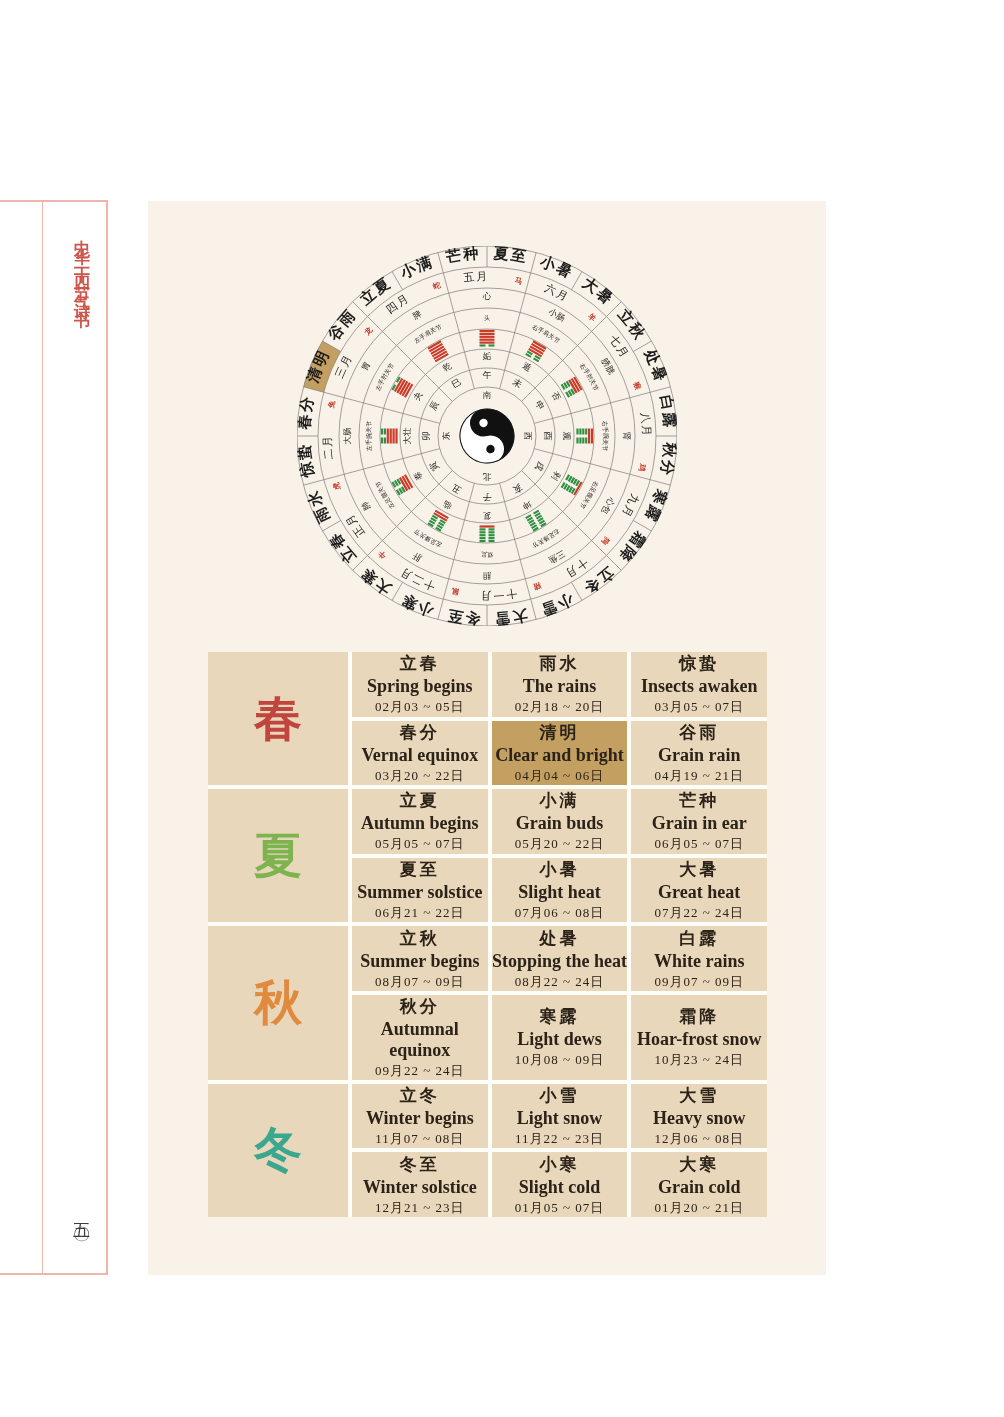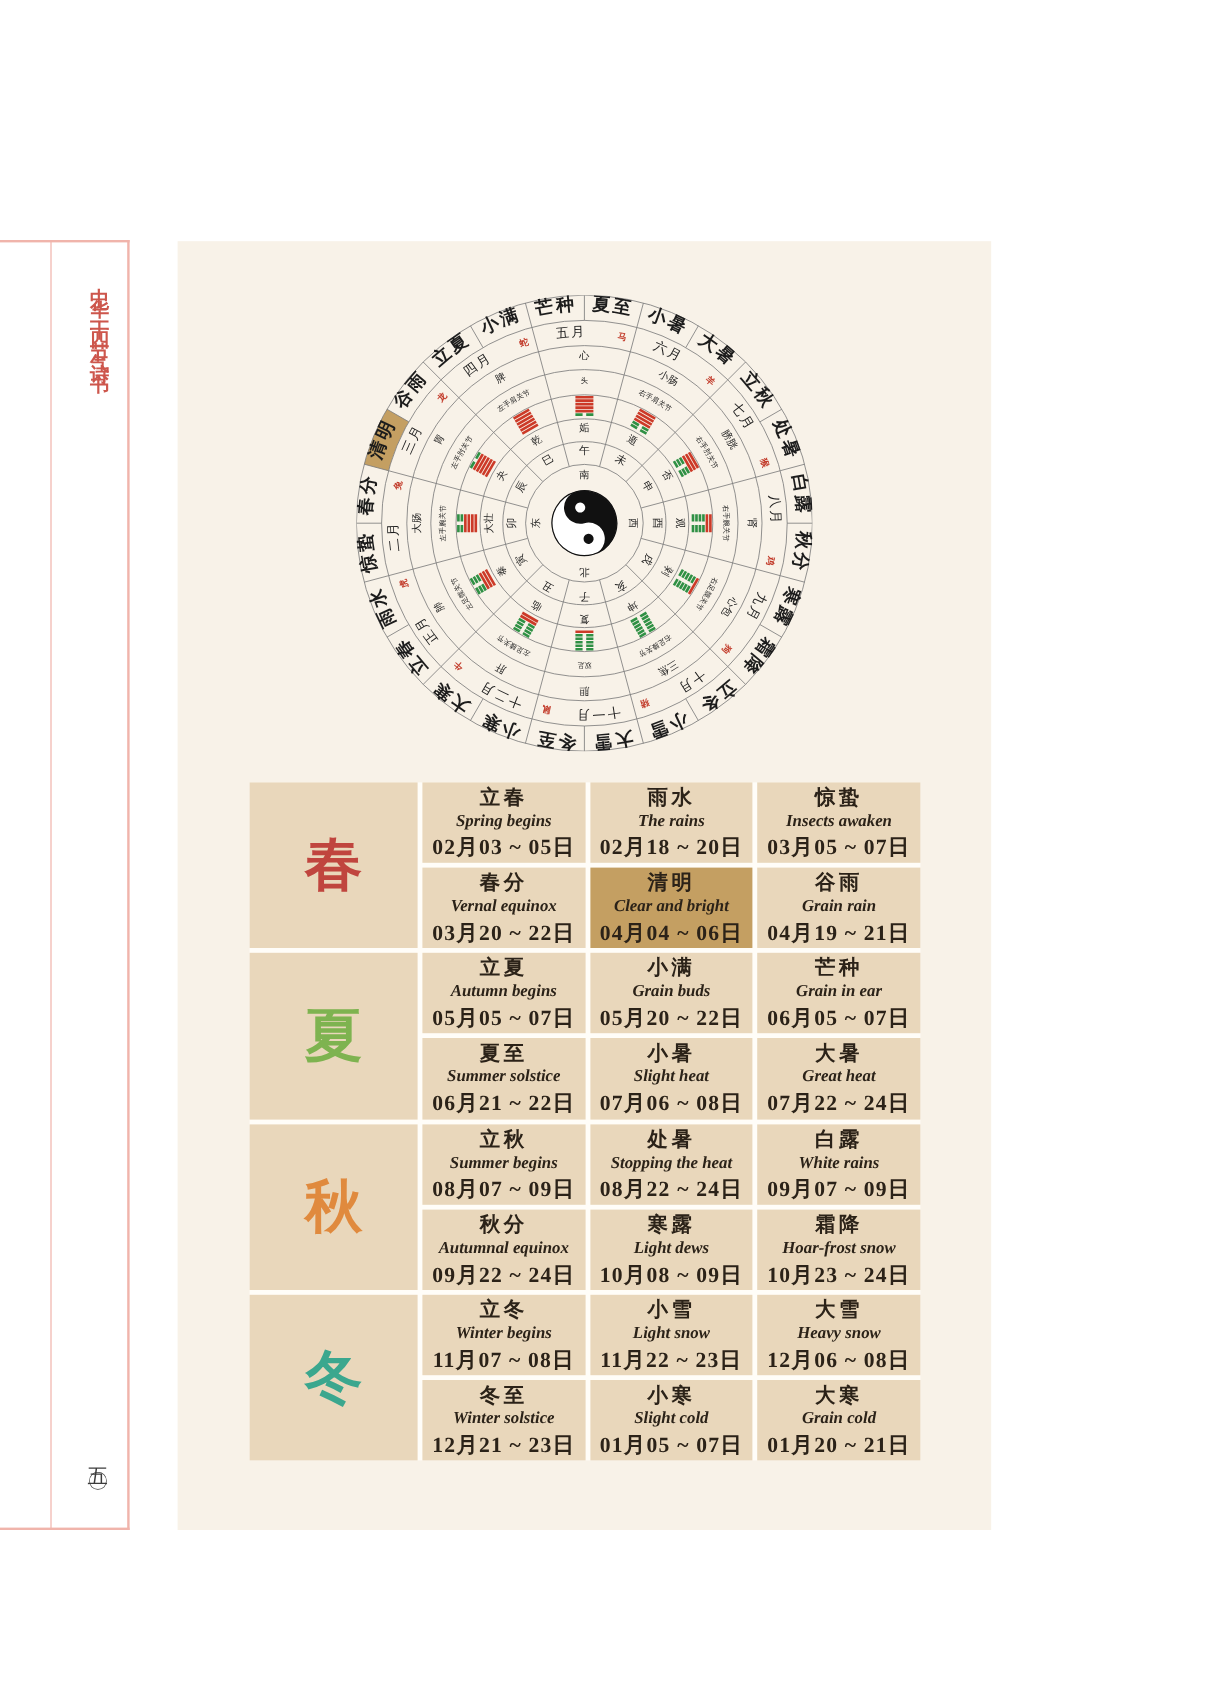--- a/index.html
+++ b/index.html
@@ -32,22 +32,22 @@
   .season-cell{
     grid-row:span 2;display:flex;align-items:center;justify-content:center;
     background:#e9d7bb;font-size:48px;font-weight:bold;
   }
   .term-cell{
     background:#e9d7bb;text-align:center;color:#2b2218;
     display:flex;flex-direction:column;justify-content:center;gap:1px;
   }
   .term-cell.hl{background:#c49f62;}
   .term-zh{font-size:17px;font-weight:bold;letter-spacing:3px;}
-  .term-en{font-size:14px;font-style:italic;font-weight:bold;}
-  .term-date{font-size:18px;letter-spacing:1px;font-weight:bold;}
+  .term-en{font-size:18px;font-weight:bold;}
+  .term-date{font-size:13px;letter-spacing:1px;}
 </style>
 </head>
 <body>
 
 <div class="frame-line" style="left:0;top:200px;width:108px;height:2px;"></div>
 <div class="frame-line" style="left:106px;top:200px;width:2px;height:1075px;"></div>
 <div class="frame-line" style="left:42px;top:200px;width:1px;height:1075px;"></div>
 <div class="frame-line" style="left:0;top:1273px;width:108px;height:2px;"></div>
 
 <div class="margin-title">中华二十四节气诗书</div>

